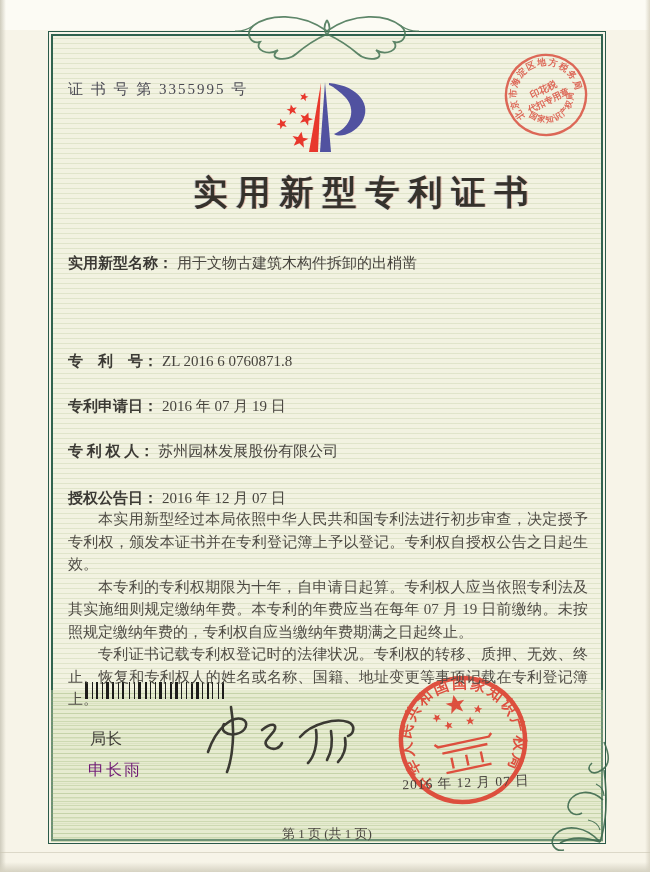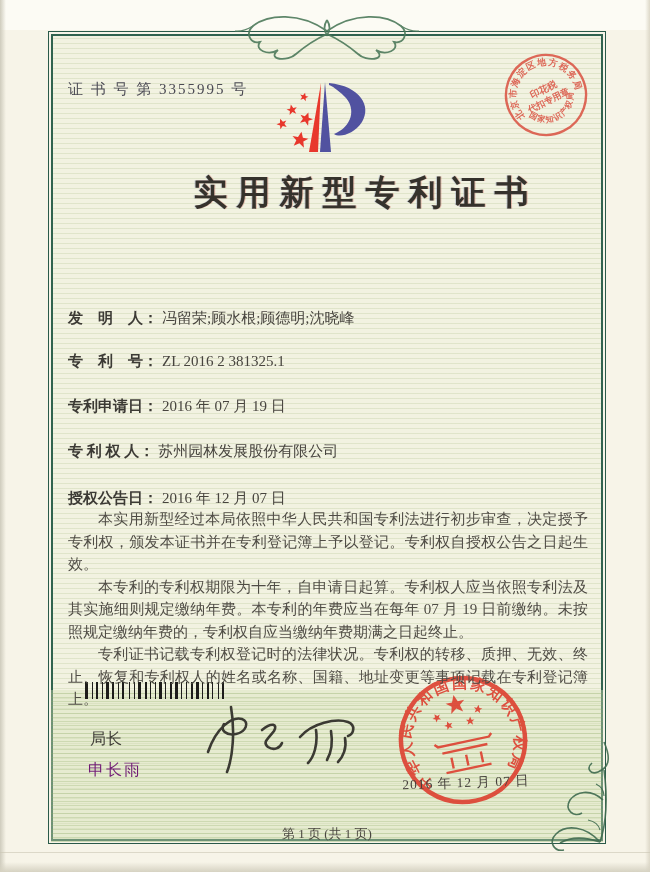--- a/index.html
+++ b/index.html
@@ -174,27 +174,27 @@
       <path d="M600,842 C586,826 566,824 556,834 C548,842 554,852 564,850"></path>
       <path d="M604,770 C608,800 606,824 600,842"></path>
       <path d="M560,843 C572,836 588,838 600,842"></path>
       <path d="M596,784 q8,4 8,12 M588,820 q10,2 12,10" stroke-width="1.1"></path>
     </g>
   </svg>
 
   <div class="txt cert-no">证 书 号 第 3355995 号</div>
   <div class="txt doc-title">实用新型专利证书</div>
 
-  <div class="txt field-row row-2">
-    <span class="field-label">发　明　人：</span>
-    <span class="field-value">冯留荣;顾水根;顾德明;沈晓峰</span>
+  <div class="txt field-row row-1">
+    <span class="field-label">实用新型名称：</span>
+    <span class="field-value">用于文物古建筑木构件拆卸的出梢凿</span>
   </div>
   <div class="txt field-row row-3">
     <span class="field-label">专　利　号：</span>
-    <span class="field-value">ZL 2016 2 381325.1</span>
+    <span class="field-value">ZL 2016 6 0760871.8</span>
   </div>
   <div class="txt field-row row-4">
     <span class="field-label">专利申请日：</span>
     <span class="field-value">2016 年 07 月 19 日</span>
   </div>
   <div class="txt field-row row-5">
     <span class="field-label">专 利 权 人：</span>
     <span class="field-value">苏州园林发展股份有限公司</span>
   </div>
   <div class="txt field-row row-6">

